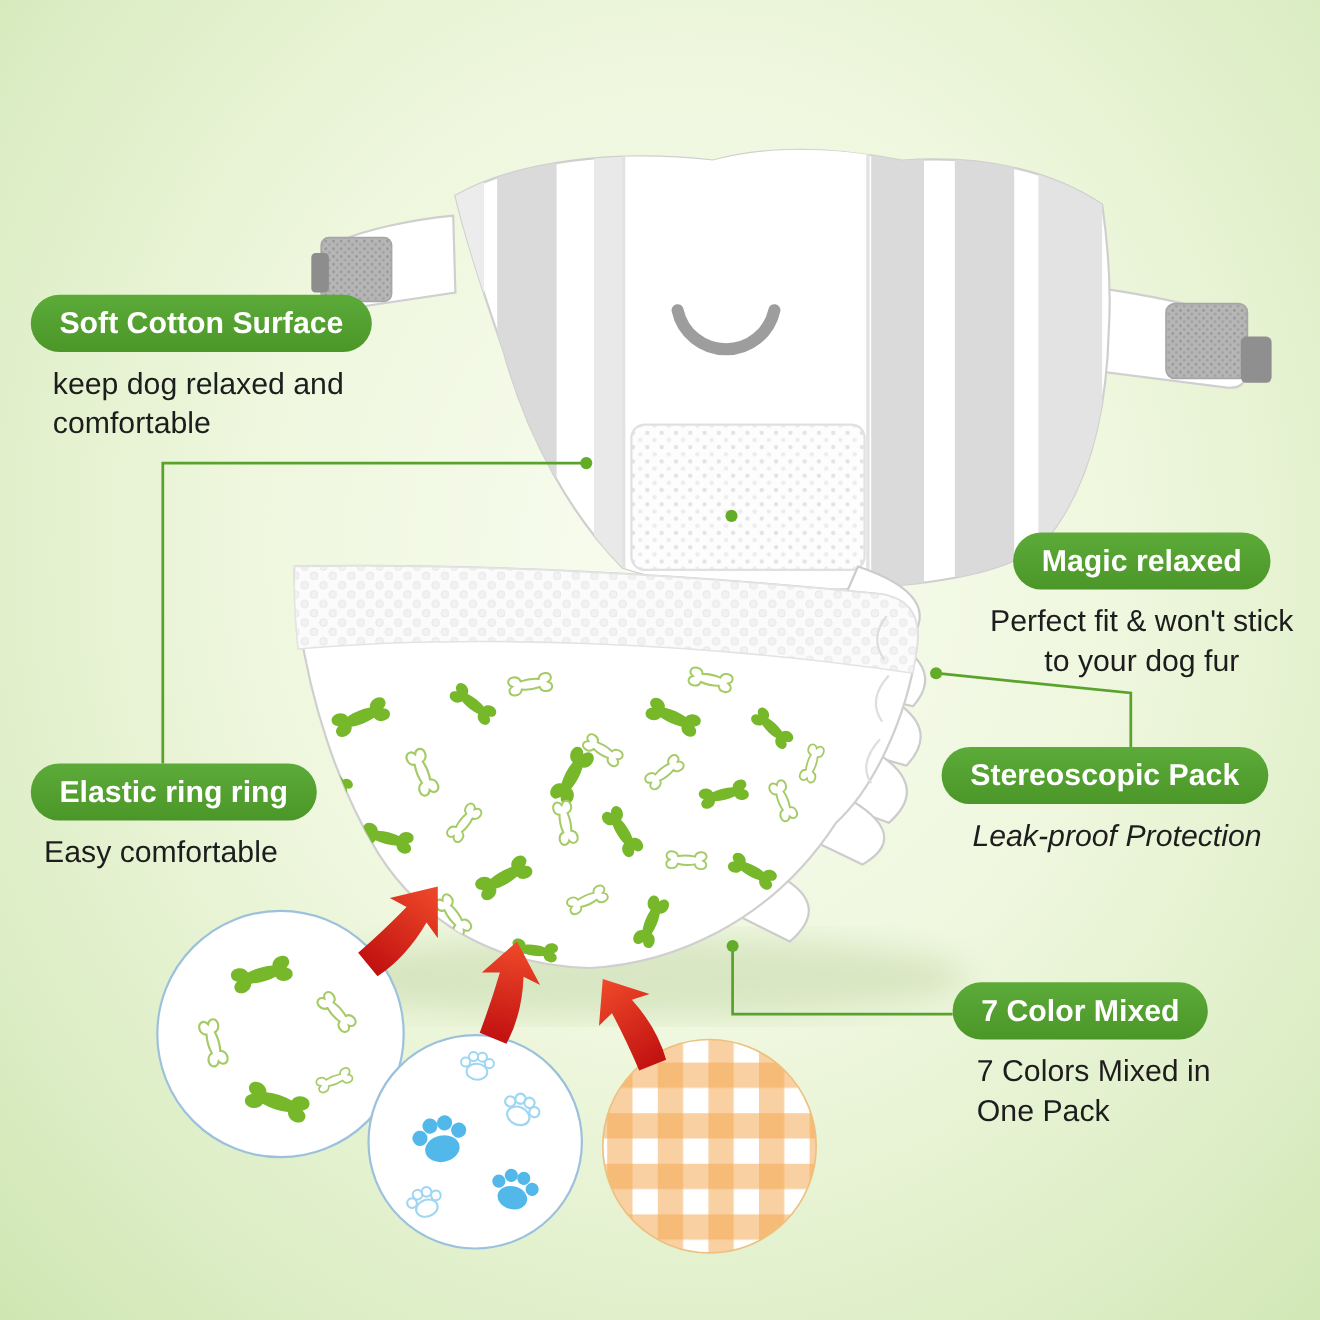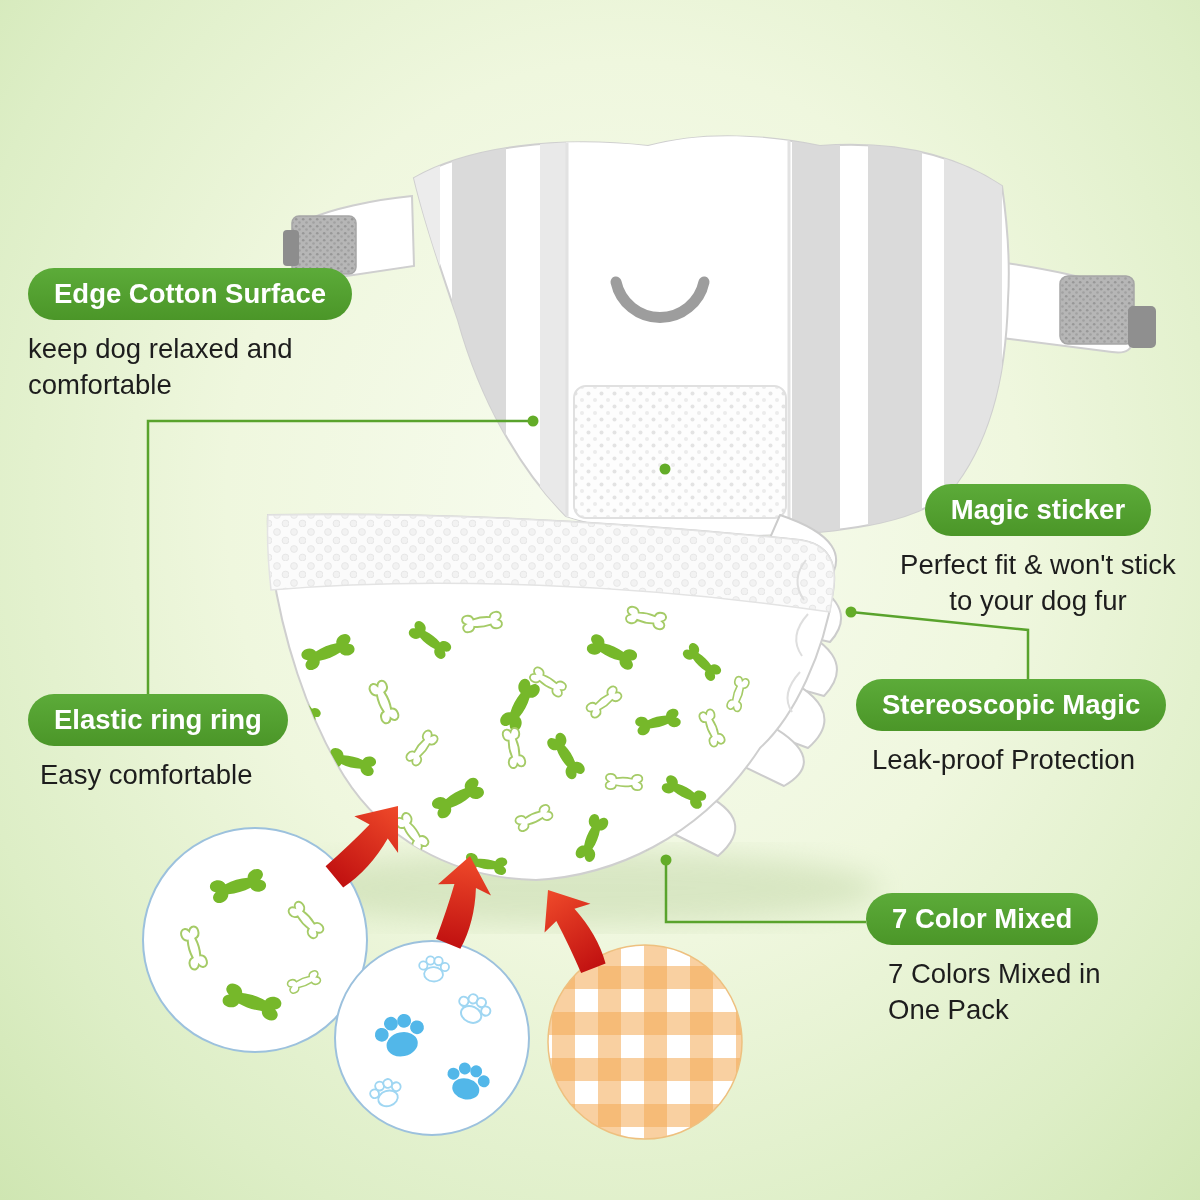--- a/index.html
+++ b/index.html
@@ -10,27 +10,27 @@
   }
   svg.illustration{position:absolute;left:0;top:0;}
   .callout{position:absolute;display:flex;flex-direction:column;align-items:flex-start;z-index:5;}
   .pill{
     display:inline-block;background:linear-gradient(180deg,#5cab39,#4b9628);
     color:#fff;font-weight:700;font-size:27.5px;line-height:1;
     padding:12px 26px;border-radius:28px;white-space:nowrap;
   }
   .desc{font-size:27.5px;color:#1d1d1d;margin-top:11px;line-height:1.32;}
   #co-soft{left:28px;top:268px;}
-  #co-soft .desc{margin-left:0;width:330px;}
+  #co-soft .desc{margin-left:20px;width:330px;}
   #co-elastic{left:28px;top:694px;}
   #co-elastic .desc{margin-left:12px;}
   #co-magic{left:888px;top:484px;align-items:center;width:300px;}
   #co-magic .desc{text-align:center;width:286px;}
   #co-stereo{left:856px;top:679px;}
-  #co-stereo .desc{margin-left:16px;}
+  #co-stereo .desc{margin-left:28px;font-style:italic;}
   #co-3color{left:866px;top:893px;}
   #co-3color .desc{margin-left:22px;width:235px;}
 </style>
 </head>
 <body>
 
 <div class="stage">
 
   <svg class="illustration" width="1200" height="1200" viewBox="0 0 1200 1200">
     <defs>
@@ -230,36 +230,36 @@
     </g>
     <g fill="#63ac28">
       <circle cx="533" cy="421" r="5.5"></circle>
       <circle cx="665" cy="469" r="5.5"></circle>
       <circle cx="851" cy="612" r="5.5"></circle>
       <circle cx="666" cy="860" r="5.5"></circle>
     </g>
   </svg>
 
   <div class="callout" id="co-soft">
-    <div class="pill">Edge Cotton Surface</div>
+    <div class="pill">Soft Cotton Surface</div>
     <div class="desc">keep dog relaxed and comfortable</div>
   </div>
 
   <div class="callout" id="co-magic">
-    <div class="pill">Magic sticker</div>
+    <div class="pill">Magic relaxed</div>
     <div class="desc">Perfect fit &amp; won't stick to your dog fur</div>
   </div>
 
   <div class="callout" id="co-elastic">
     <div class="pill">Elastic ring ring</div>
     <div class="desc">Easy comfortable</div>
   </div>
 
   <div class="callout" id="co-stereo">
-    <div class="pill">Stereoscopic Magic</div>
+    <div class="pill">Stereoscopic Pack</div>
     <div class="desc">Leak-proof Protection</div>
   </div>
 
   <div class="callout" id="co-3color">
     <div class="pill">7 Color Mixed</div>
     <div class="desc">7 Colors Mixed in One Pack</div>
   </div>
 
 </div>
 

